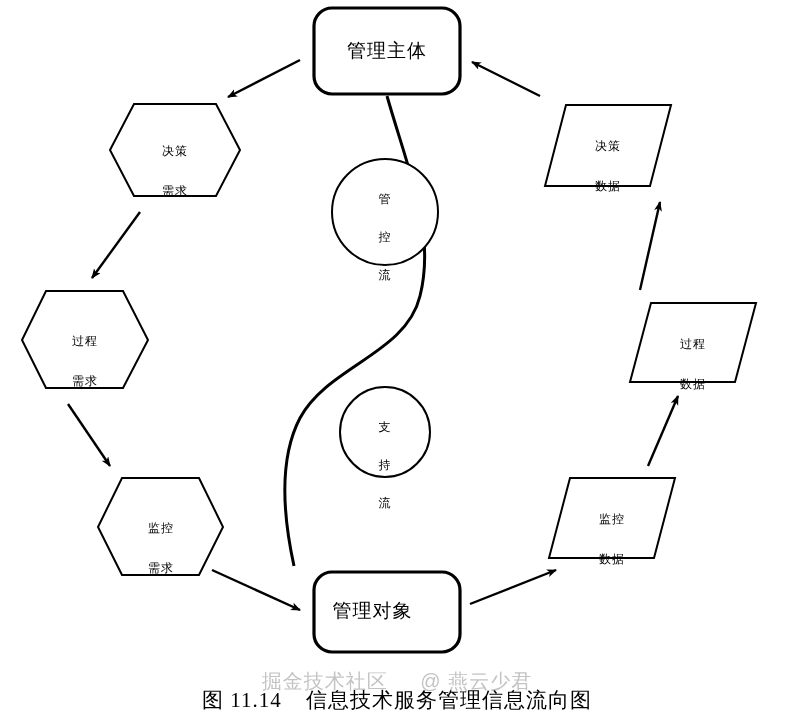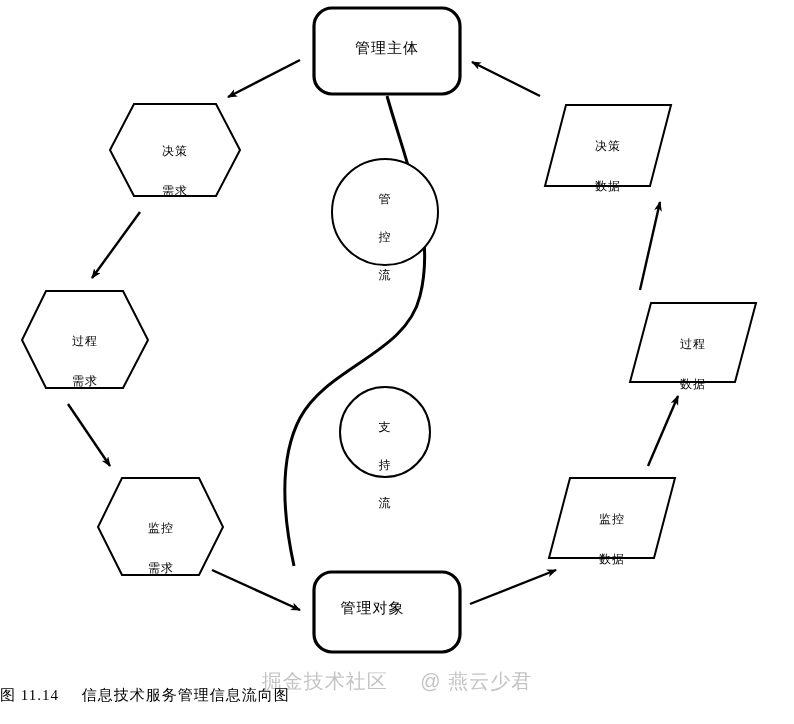--- a/index.html
+++ b/index.html
@@ -25,36 +25,36 @@
     position: absolute;
     left: 0;
     top: 0;
     width: 794px;
     height: 724px;
   }
   .node-label {
     position: absolute;
     text-align: center;
     line-height: 1.12;
-    font-size: 15px;
+    font-size: 19px;
     letter-spacing: 1px;
     white-space: pre;
     pointer-events: none;
     font-family: "Liberation Serif", "DejaVu Serif", serif;
   }
   .node-label.small {
     font-size: 12px;
   }
   .caption {
     position: absolute;
     left: 0;
     top: 686px;
     width: 794px;
-    text-align: left;
-    font-size: 15px;
+    text-align: center;
+    font-size: 21px;
     letter-spacing: 1px;
     font-family: "Liberation Serif", "DejaVu Serif", serif;
   }
   .caption .cap-num {
     margin-right: 18px;
   }
   .watermark {
     position: absolute;
     left: 0;
     top: 668px;

